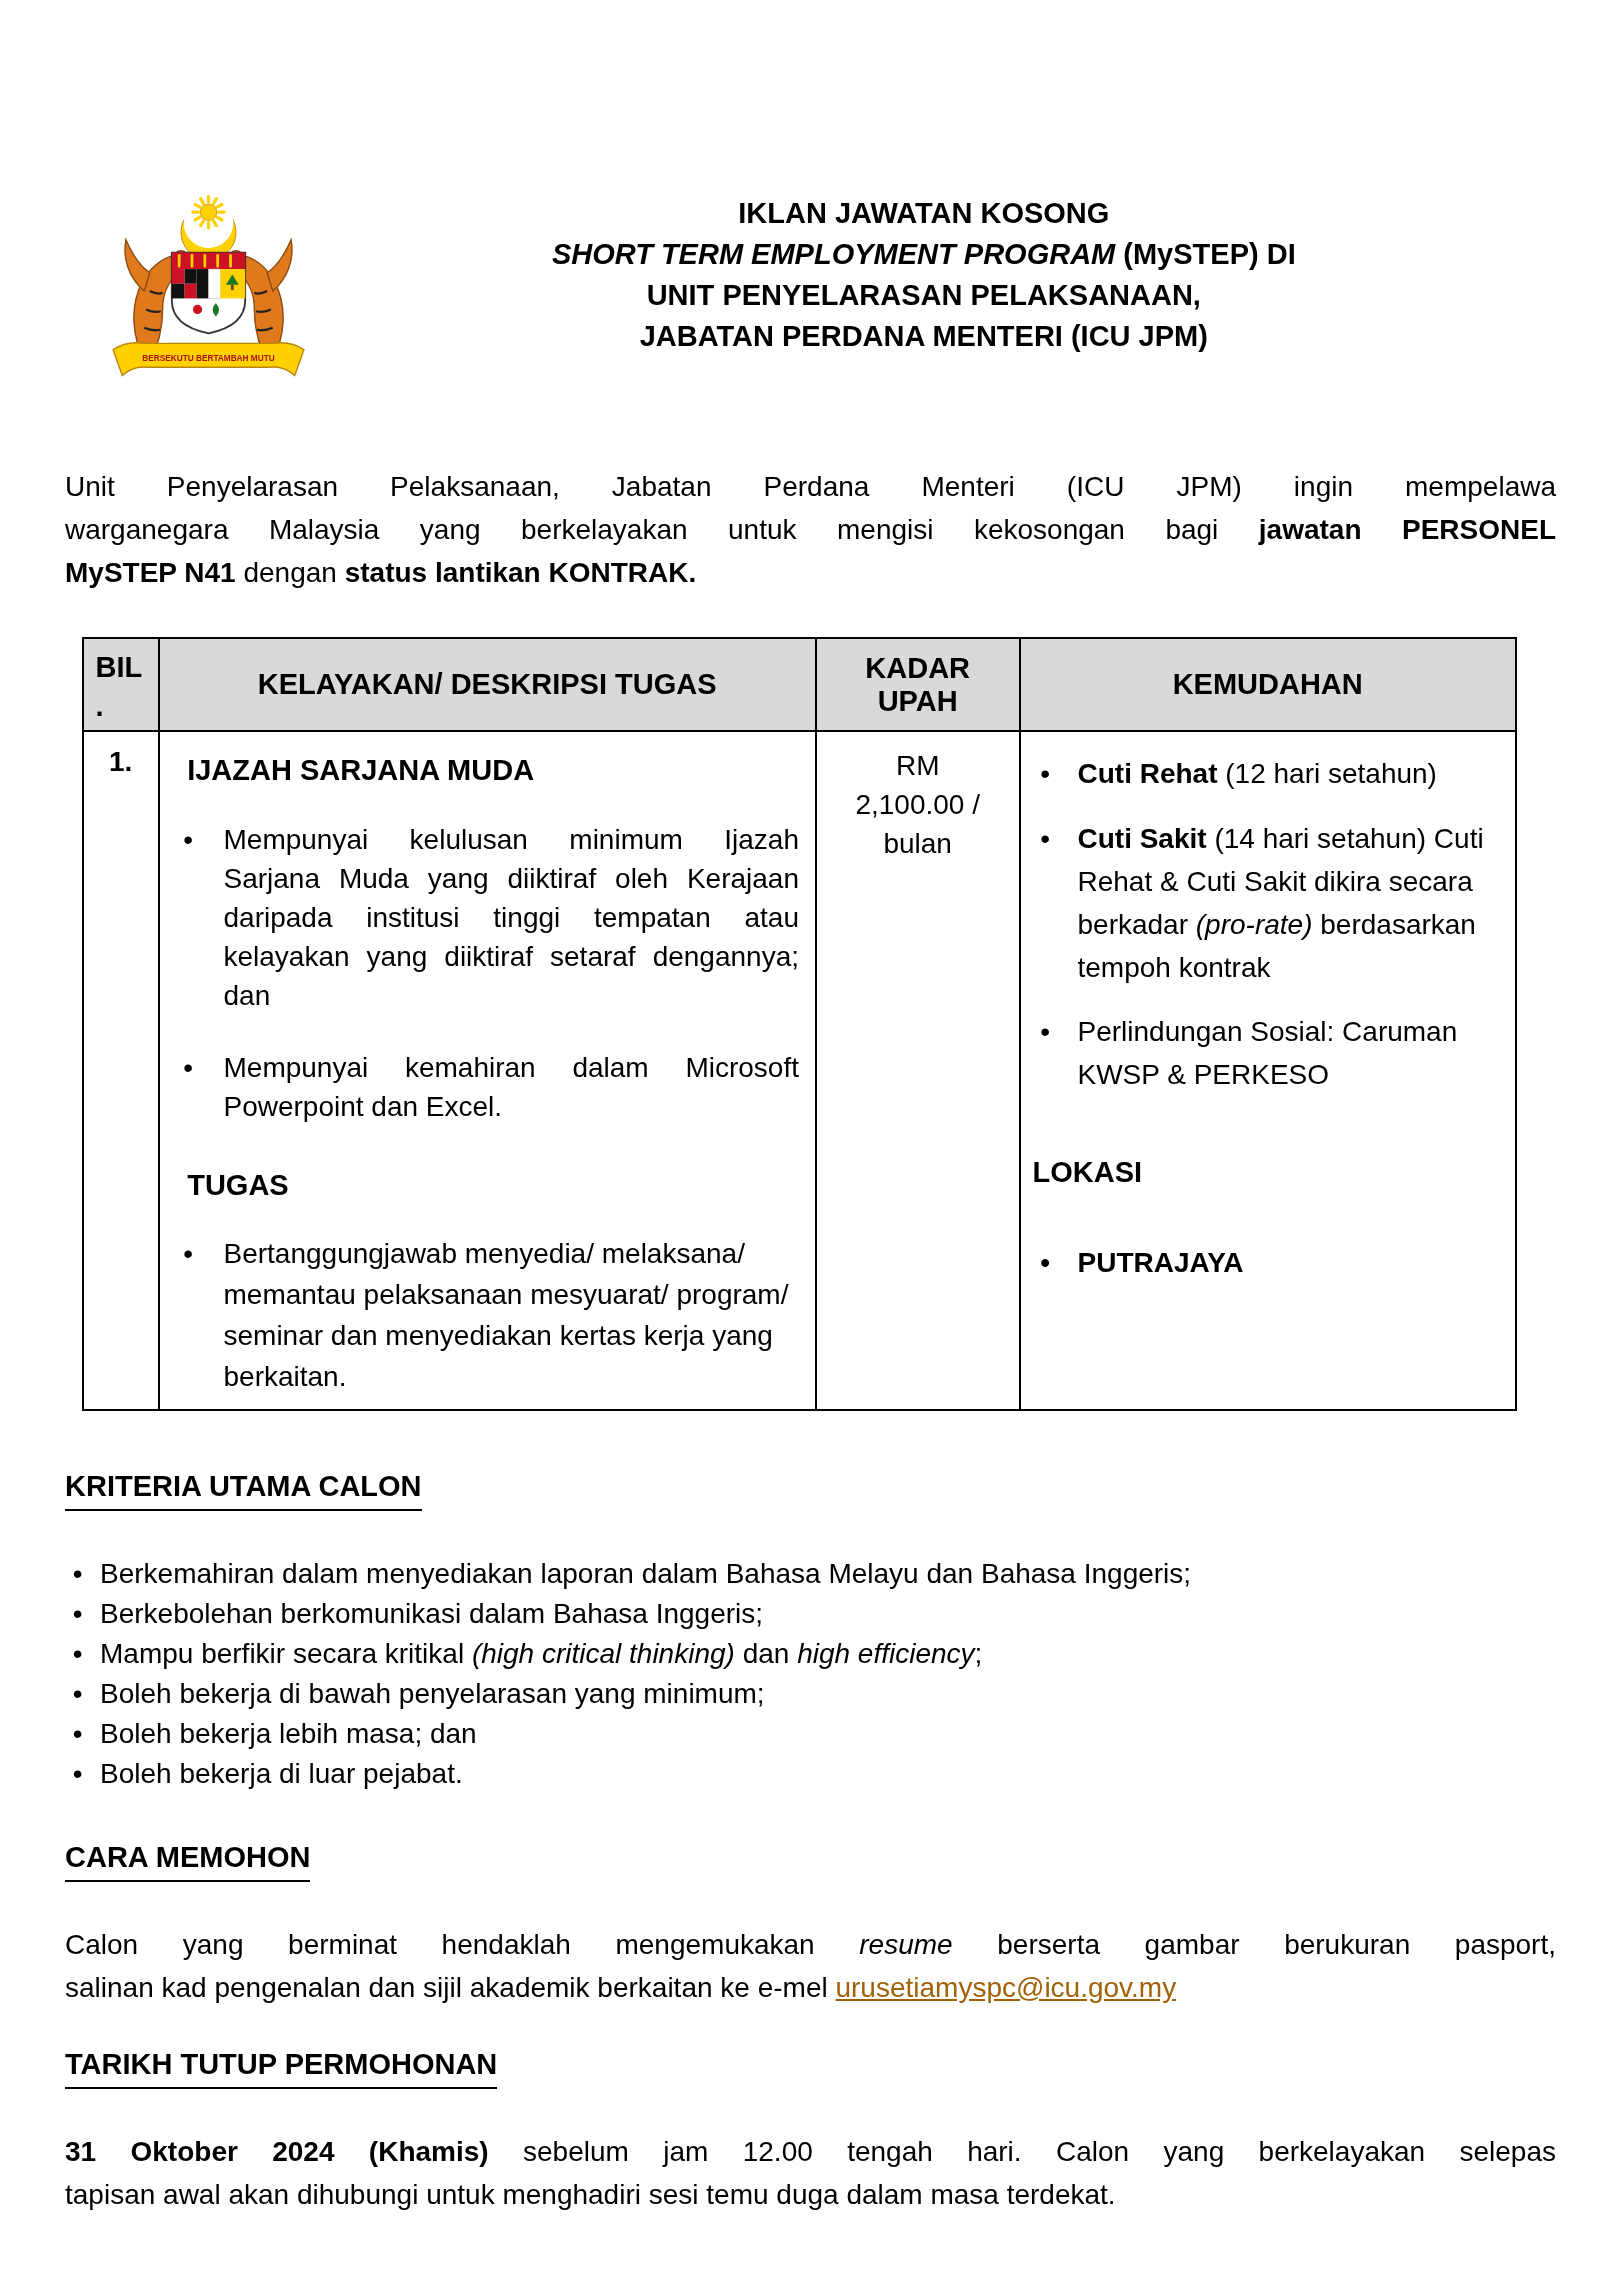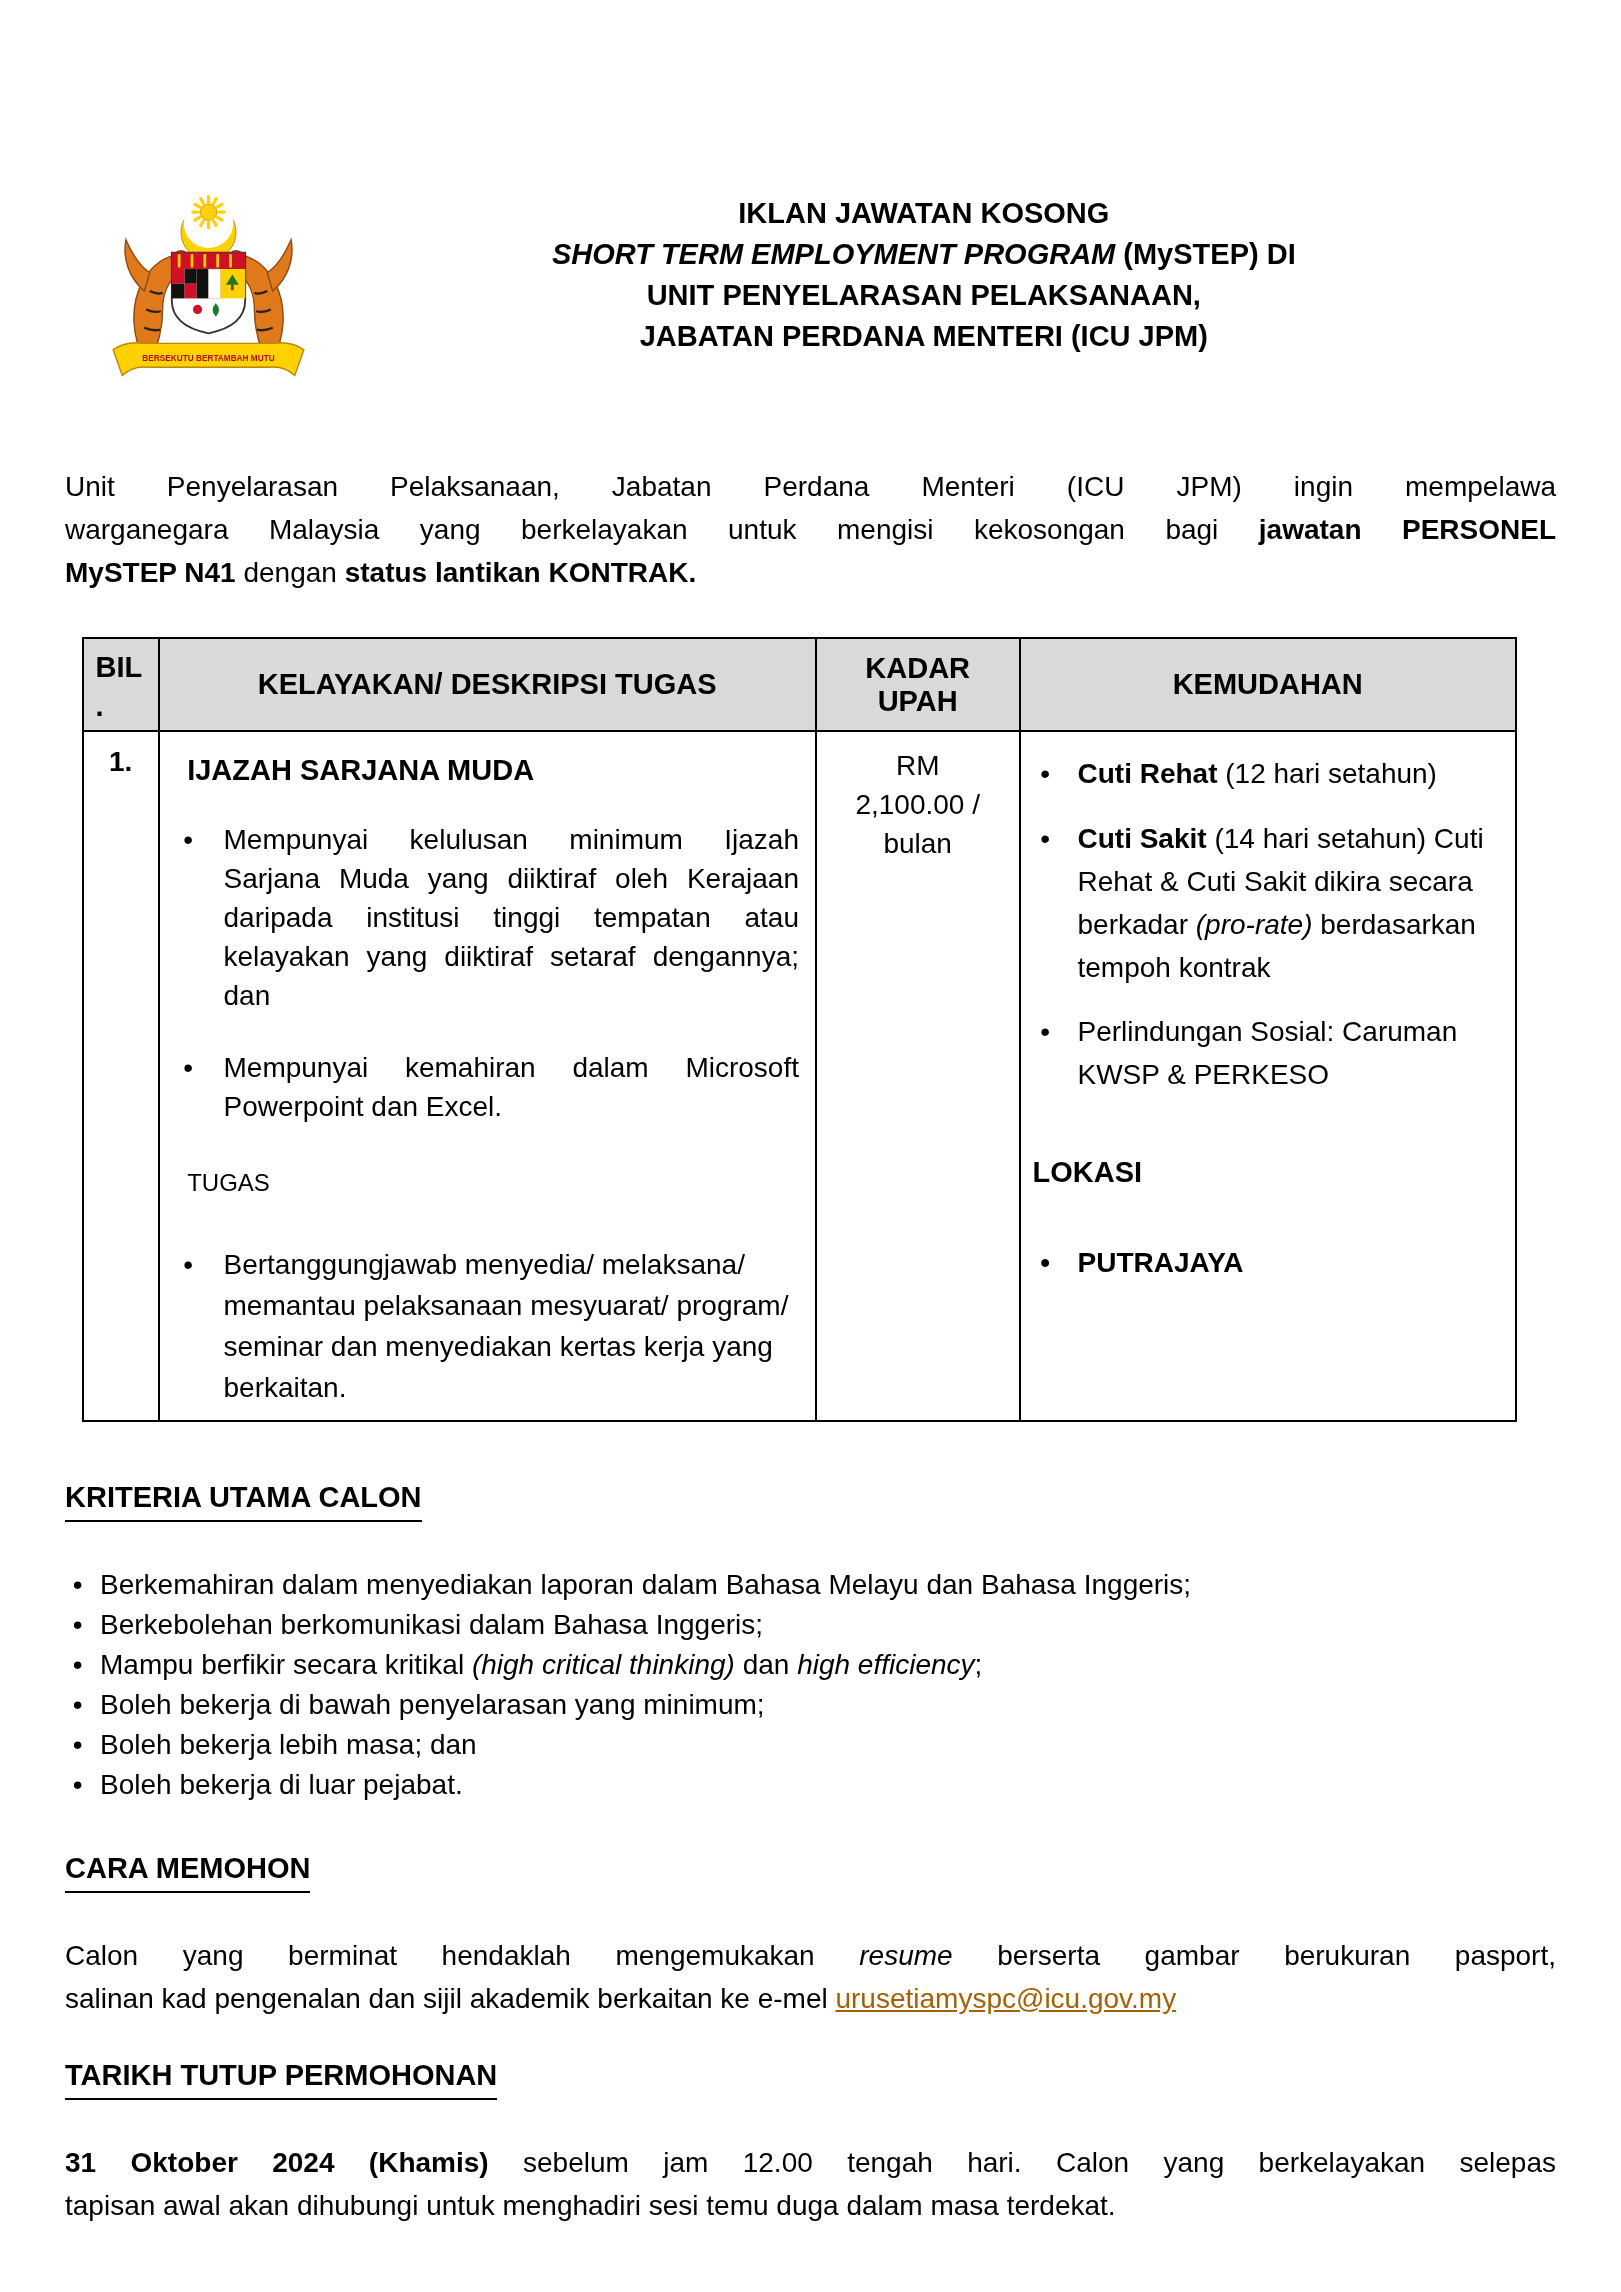--- a/index.html
+++ b/index.html
@@ -29,22 +29,22 @@
   .jobtable th{background:#d9d9d9;font-size:29px;font-weight:bold;text-align:center;vertical-align:middle;height:78px;padding:3.9px 7.8px;}
   .jobtable th.th-bil{text-align:left;vertical-align:top;white-space:pre-line;line-height:39px;padding:9.8px 3.9px 3.9px 11.8px;}
   .jobtable td{vertical-align:top;font-size:28px;}
   .jobtable tr.bodyrow{height:676px;}
   td.cell-bil{text-align:center;font-weight:bold;padding-top:13.7px;}
   td.cell-kel{padding:11.8px 13.7px 11.8px 11.8px;}
   .kel-heading{font-weight:bold;font-size:29px;margin:9.8px 0 0 15.7px;}
   .bullet{position:relative;}
   .kel-bullet{margin-top:33px;padding-left:52px;padding-right:2px;line-height:39px;text-align:justify;}
   .kel-bullet::before{content:"\2022";position:absolute;left:11.8px;top:0;}
-  .tugas-heading{font-weight:normal;font-size:24px;margin:43px 0 0 15.7px;}
-  .tugas-bullet{margin-top:47px;padding-left:52px;line-height:41px;text-align:left;}
+  .tugas-heading{font-weight:bold;font-size:29px;margin:43px 0 0 15.7px;}
+  .tugas-bullet{margin-top:31px;padding-left:52px;line-height:41px;text-align:left;}
   .tugas-bullet::before{content:"\2022";position:absolute;left:11.8px;top:0;}
   td.cell-kadar{text-align:center;padding-top:13.7px;line-height:39px;white-space:pre-line;}
   td.cell-kem{padding:11.8px 13.7px 11.8px 11.8px;line-height:43px;}
   .kem-bullet{padding-left:45px;}
   .kem-bullet::before{content:"\2022";position:absolute;left:7.8px;top:0;}
   .kem-b1{margin-top:7.8px;}
   .kem-b2{margin-top:21.6px;}
   .kem-b3{margin-top:21.6px;}
   .lokasi-heading{font-weight:bold;font-size:29px;margin-top:55px;}
   .lokasi-bullet{margin-top:47px;padding-left:45px;font-weight:bold;}

